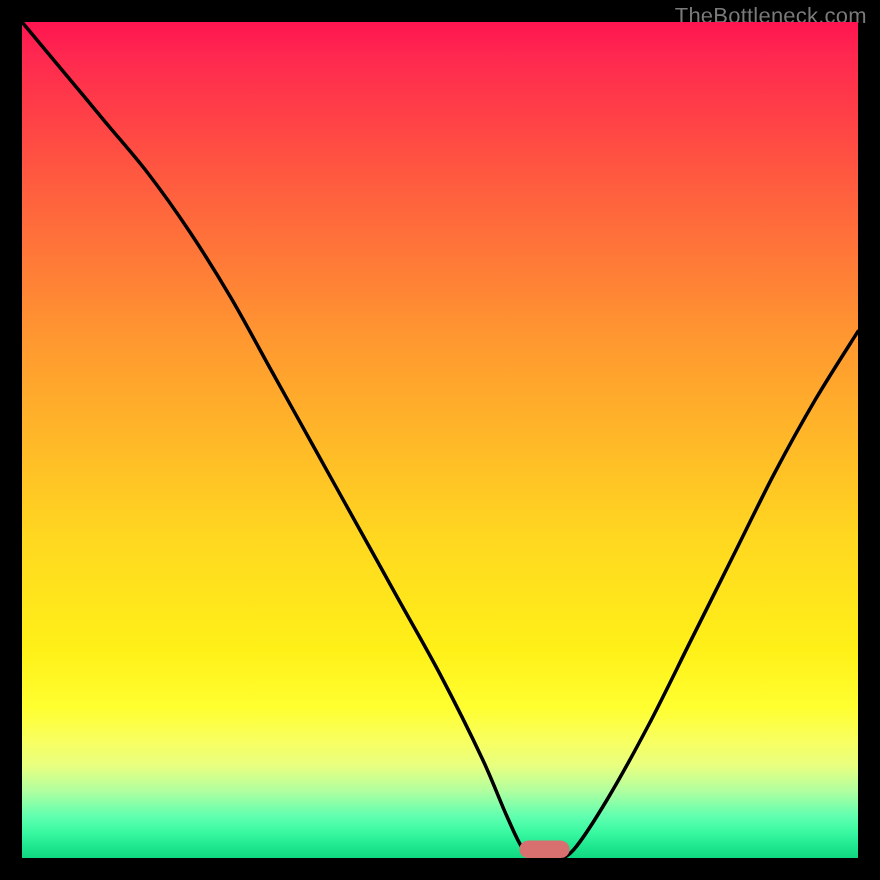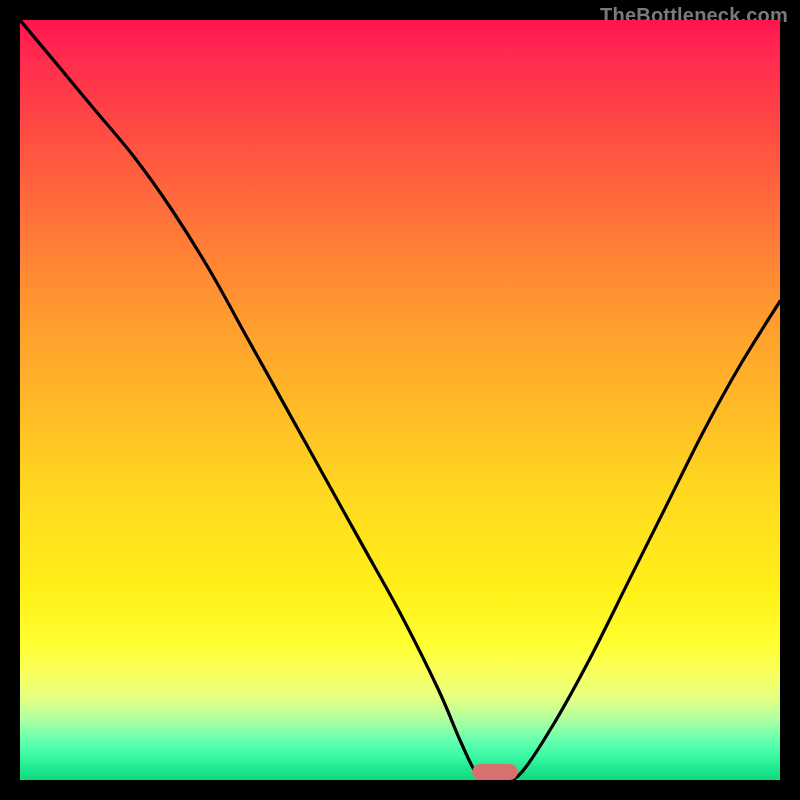--- a/index.html
+++ b/index.html
@@ -56,21 +56,21 @@
     left: 0; top: 0;
     width: 100%;
     height: 100%;
   }
   .watermark {
     position: absolute;
     top: 4px;
     right: 12px;
     color: #7a7a7a;
     font-size: 20px;
-    font-weight: 700;
+    font-weight: 400;
     letter-spacing: 0.2px;
   }
 </style>
 </head>
 <body>
 
 <div class="stage">
 
   <div class="watermark">TheBottleneck.com</div>
 

